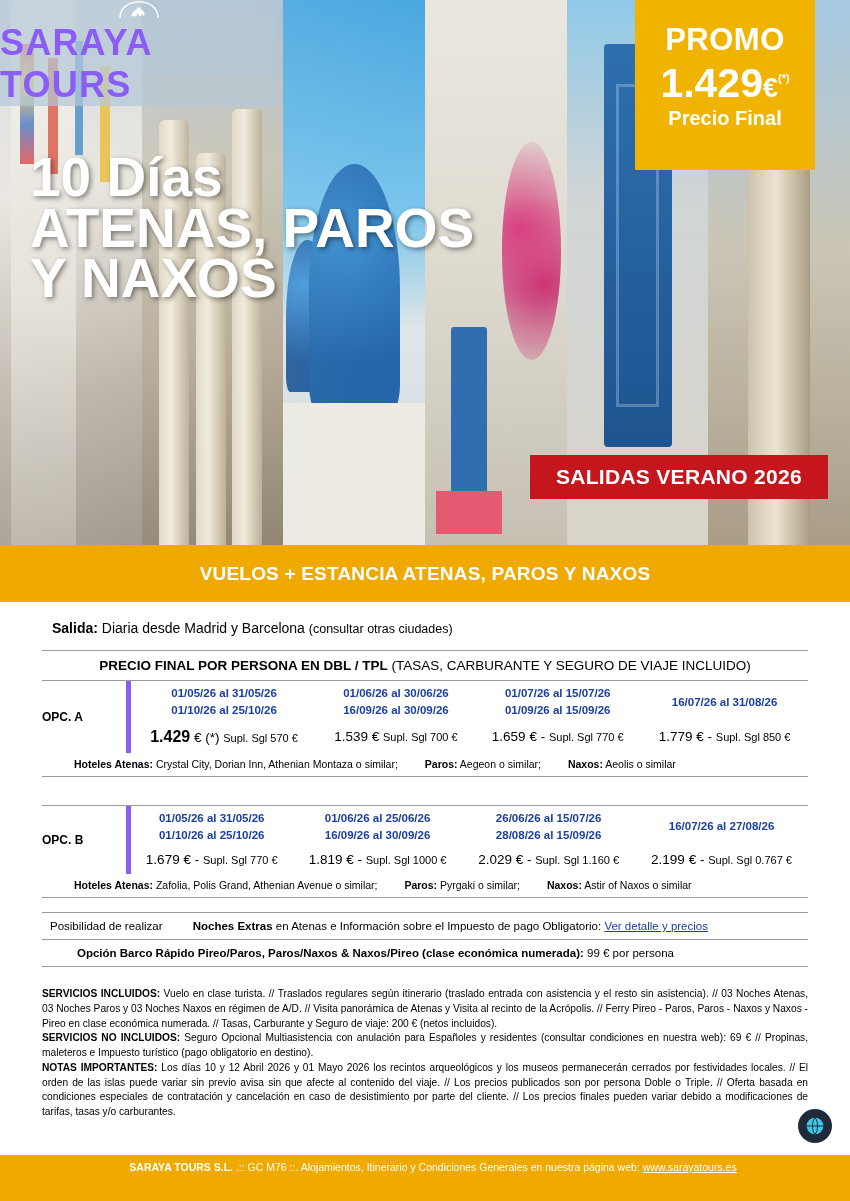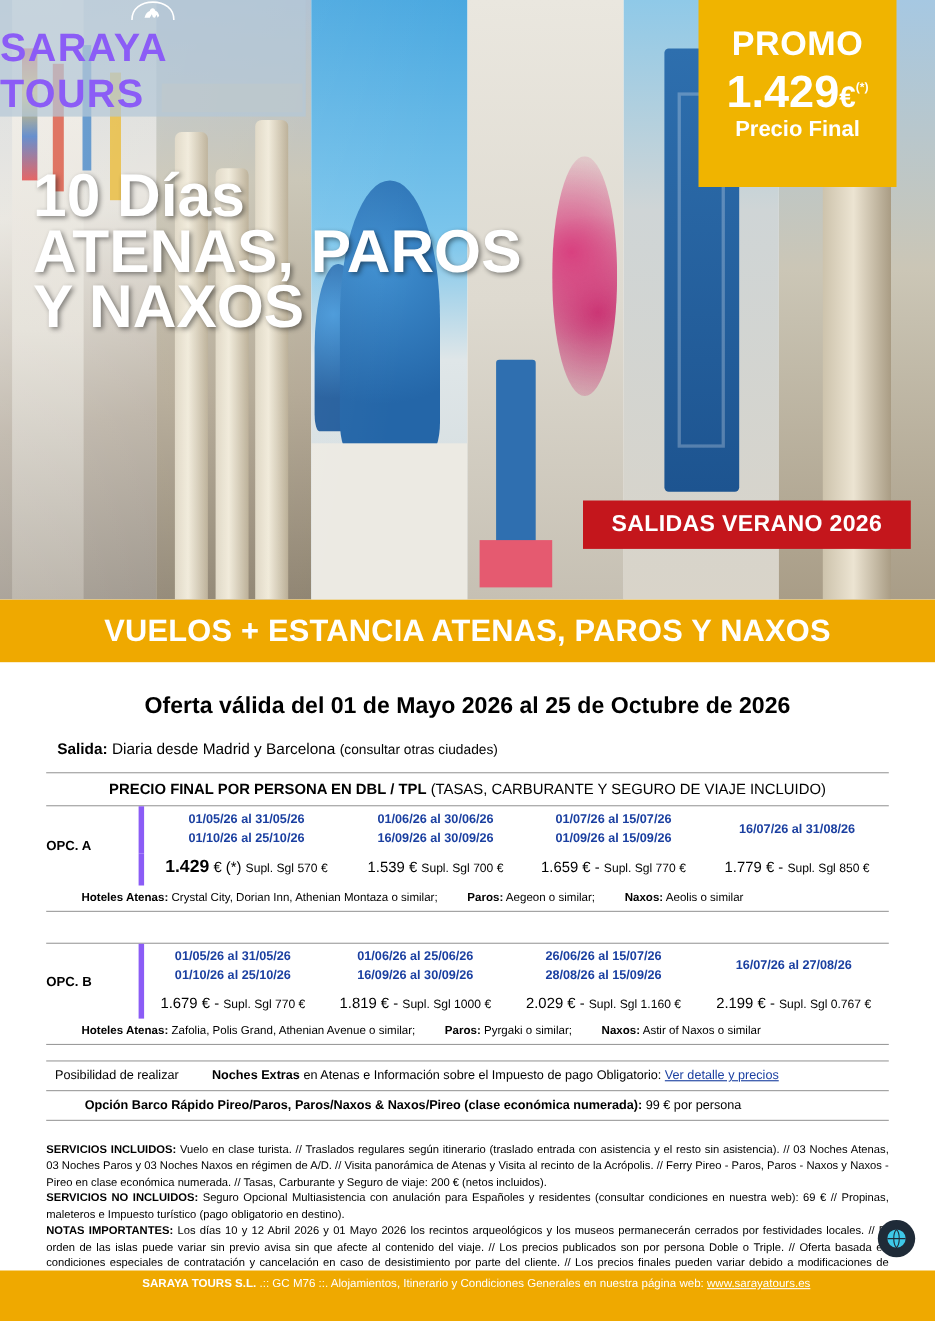--- a/index.html
+++ b/index.html
@@ -116,21 +116,21 @@
     background: #c4161c; color: #ffffff;
     font-size: 21px; font-weight: bold;
     padding: 10px 26px; letter-spacing: .3px;
   }
 
   
   .goldbar {
     width: 850px; height: 57px; background: #efa900;
     display: flex; align-items: center; justify-content: center;
   }
-  .goldbar span { color: #ffffff; font-size: 28px; font-weight: bold; letter-spacing: .2px; }
+  .goldbar span { color: #ffffff; font-size: 19px; font-weight: bold; letter-spacing: .2px; }
 
   
   .content { padding: 0 42px; }
   .offer-title {
     text-align: center; font-size: 21px; font-weight: bold; color: #000;
     margin-top: 28px;
   }
   .departure { font-size: 14px; margin-top: 18px; margin-left: 10px; color: #000; }
   .departure b { font-weight: bold; }
   .departure .small { font-size: 12.5px; }
@@ -254,21 +254,20 @@
 
   <div class="salidas">SALIDAS VERANO 2026</div>
 </div>
 
 <div class="goldbar">
   <span>VUELOS + ESTANCIA ATENAS, PAROS Y NAXOS</span>
 </div>
 
 <div class="content">
 
-  <div class="offer-title">Oferta válida del 01 de Mayo 2026 al 25 de Octubre de 2026</div>
 
   <div class="departure">
     <b>Salida:</b>
     <span>Diaria desde Madrid y Barcelona</span>
     <span class="small">(consultar otras ciudades)</span>
   </div>
 
   <div class="price-block">
     <div class="ph-row">
       <b>PRECIO FINAL POR PERSONA EN DBL / TPL</b>

